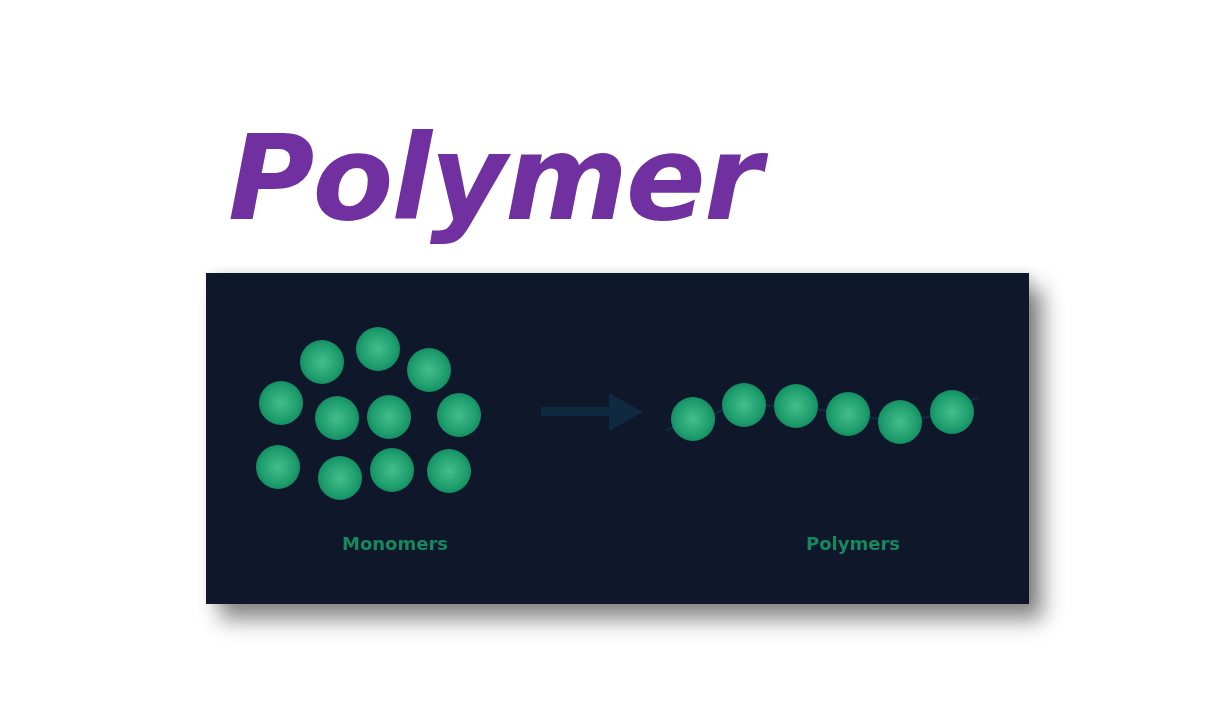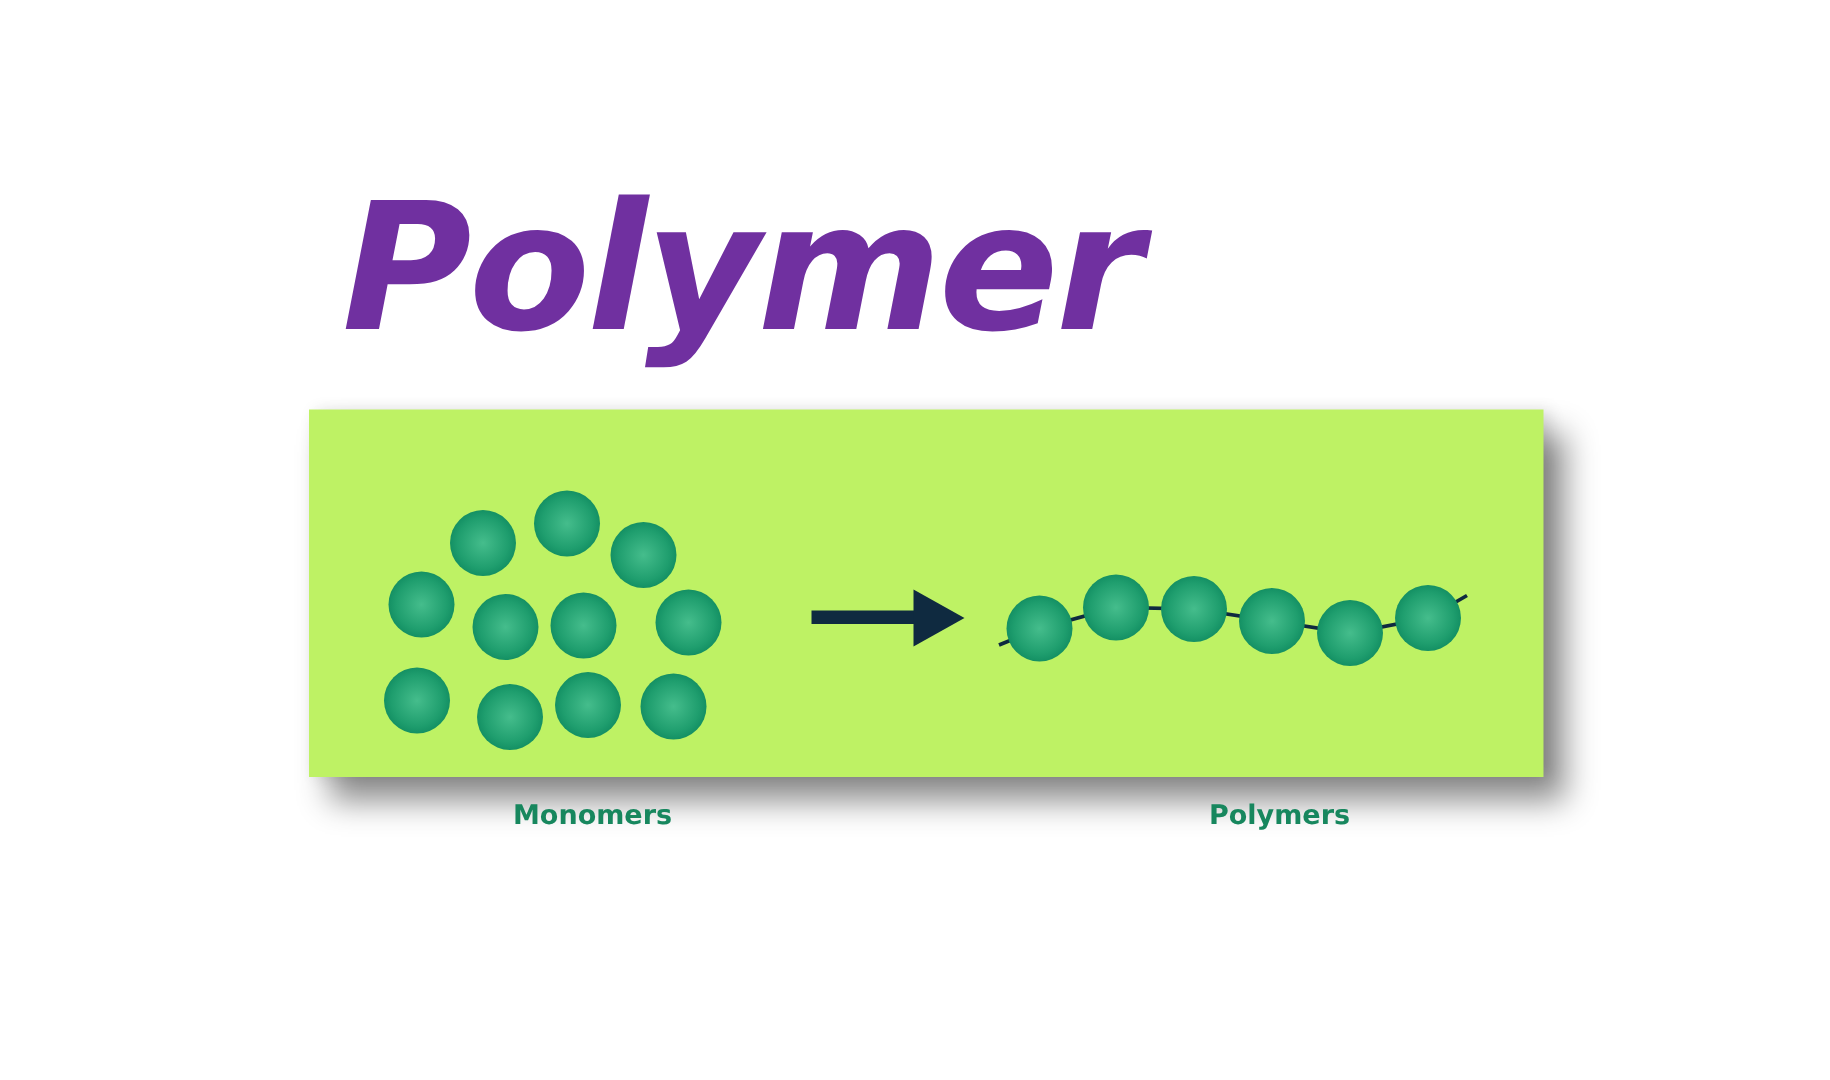--- a/index.html
+++ b/index.html
@@ -1,18 +1,18 @@
 <!DOCTYPE html>
 <html><head>
 <meta charset="utf-8">
 <style>
   html,body{margin:0;padding:0;background:#ffffff;}
   body{width:1220px;height:720px;position:relative;overflow:hidden;font-family:"Liberation Sans",sans-serif;}
   .title{position:absolute;left:228px;top:108px;font-family:"DejaVu Sans",sans-serif;font-weight:bold;font-style:italic;font-size:118px;line-height:140px;letter-spacing:-2px;margin:0;}
-  .card{position:absolute;left:206px;top:273px;width:823px;height:245px;background:#bef264;
+  .card{position:absolute;left:206px;top:273px;width:823px;height:331px;background:#0f172a;
         box-shadow:14px 16px 20px rgba(0,0,0,0.45), 4px 0 10px rgba(0,0,0,0.12);}
   .card svg{position:absolute;left:0;top:0;}
   .label{position:absolute;font-family:"DejaVu Sans",sans-serif;font-size:18px;font-weight:bold;}
 </style>
 </head>
 <body>
 
 <h1 class="title" style="color: rgb(112, 48, 160);">Polymer</h1>
 
 <div class="card">

